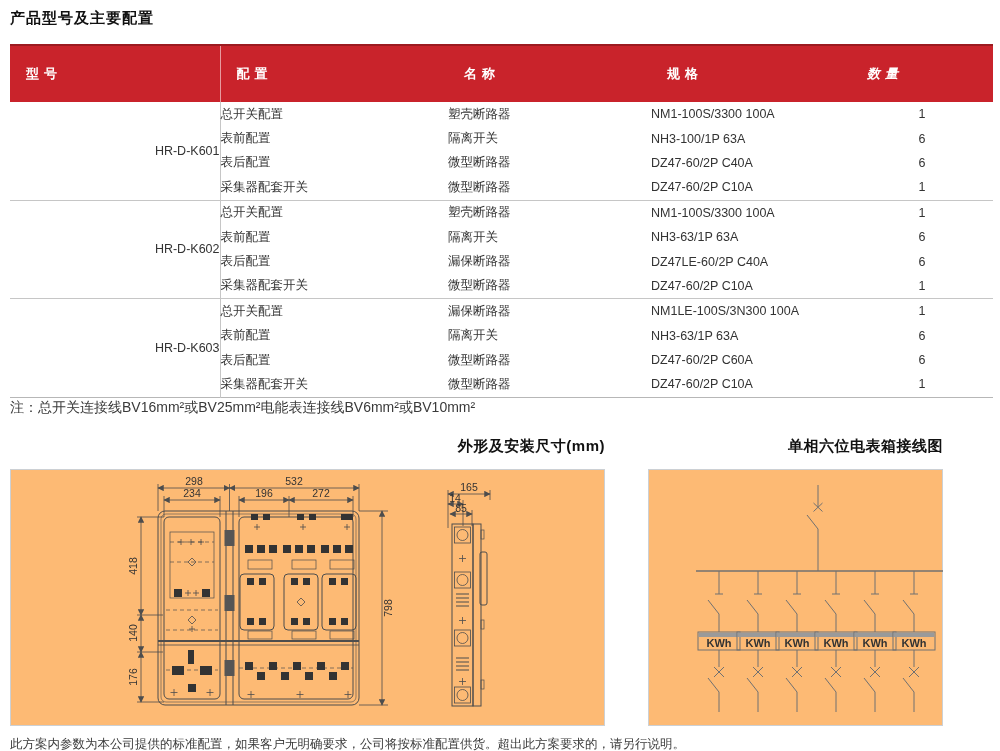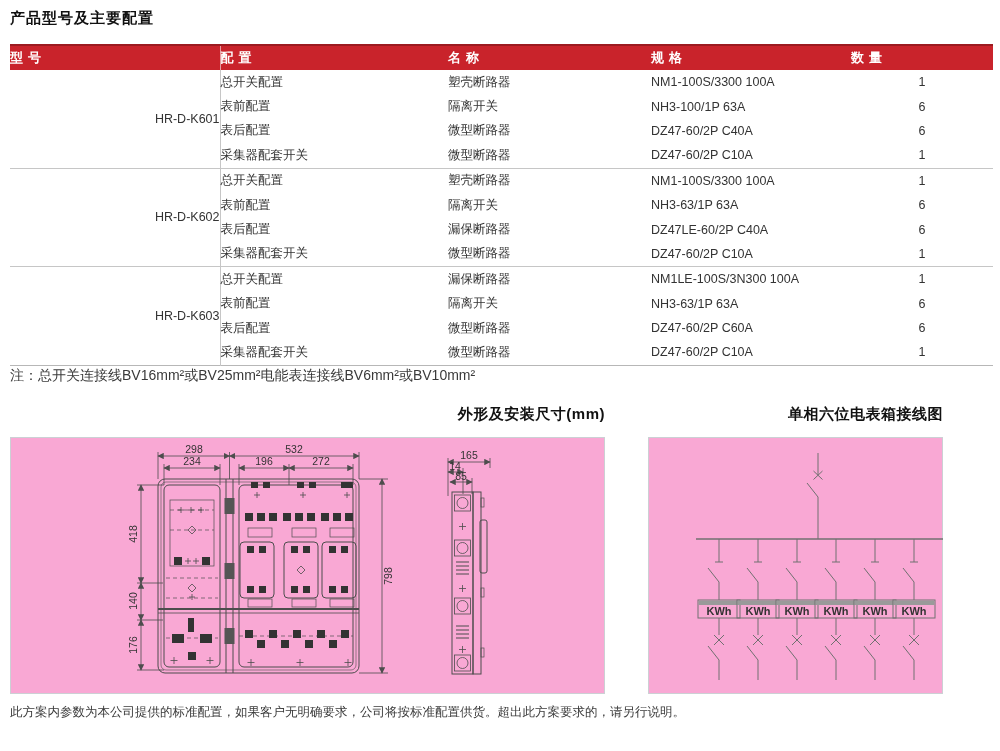--- a/index.html
+++ b/index.html
@@ -11,41 +11,41 @@
   .title{font-size:15px;font-weight:bold;color:#111;margin:9px 0 16px 10px;letter-spacing:1px;}
   
   table.spec{
     border-collapse:collapse;table-layout:fixed;
     width:983px;margin:12px 0 0 10px;
     border-bottom:1px solid #b7b7b7;
   }
   table.spec th{
     background:#c9232b;color:#fff;font-size:13px;font-weight:bold;
     letter-spacing:5px;height:24px;border-top:2px solid #9c1b21;
-    text-align:left;padding:0;
+    text-align:left;padding:16px;
   }
   th.h-model{text-align:center;border-right:1px solid rgba(255,255,255,.55);}
   th.h-cfg{padding-left:95px;}
   th.h-name{padding-left:28px;}
   th.h-spec{padding-left:28px;}
-  th.h-qty{text-align:center;padding-right:20px;letter-spacing:4px;}
+  th.h-qty{text-align:center;padding-right:20px;letter-spacing:4px;font-style:italic;}
   table.spec td{font-size:12.5px;color:#333;height:24.4px;padding:0;white-space:nowrap;}
   td.model{text-align:right;border-right:1px solid #c6c6c6;color:#333;}
   td.cfg{padding-left:72px;}
   td.nm{padding-left:26px;}
   td.sp{padding-left:28px;}
   td.qt{text-align:center;padding-right:20px;}
   tr.g-sep td{border-top:1px solid #c6c6c6;}
   .note{font-size:14px;color:#3a3a3a;margin:1px 0 0 10px;}
   
   .two-col{display:flex;margin:20px 10px 0 10px;}
   .col-left{width:595px;margin-right:43px;}
   .col-right{width:295px;}
   .sec-title{font-size:15px;font-weight:bold;color:#111;margin:0 0 13px 0;letter-spacing:.5px;text-align:right;}
-  .panel{border:1px solid #ccd0d4;height:257px;box-sizing:border-box;background:#f9a8d4;}
+  .panel{border:1px solid #ccd0d4;height:257px;box-sizing:border-box;background:#fdba74;}
   
   .order-title{font-size:15px;font-weight:bold;color:#111;margin:16px 0 0 10px;letter-spacing:1px;}
   .order-text{font-size:12.5px;color:#3a3a3a;margin:10px 0 0 10px;}
   svg text{font-family:"Liberation Sans","DejaVu Sans",sans-serif;}
 </style>
 </head>
 <body>
 
 <div class="page">
 

